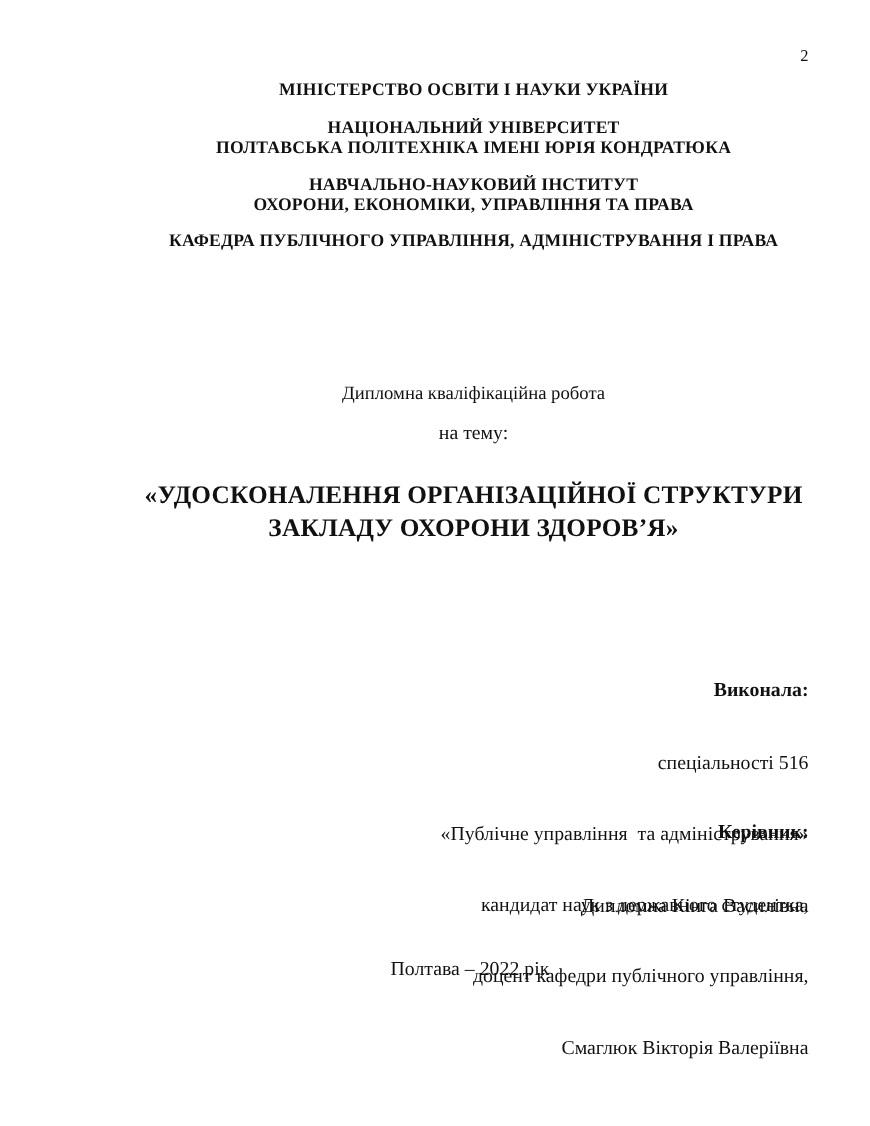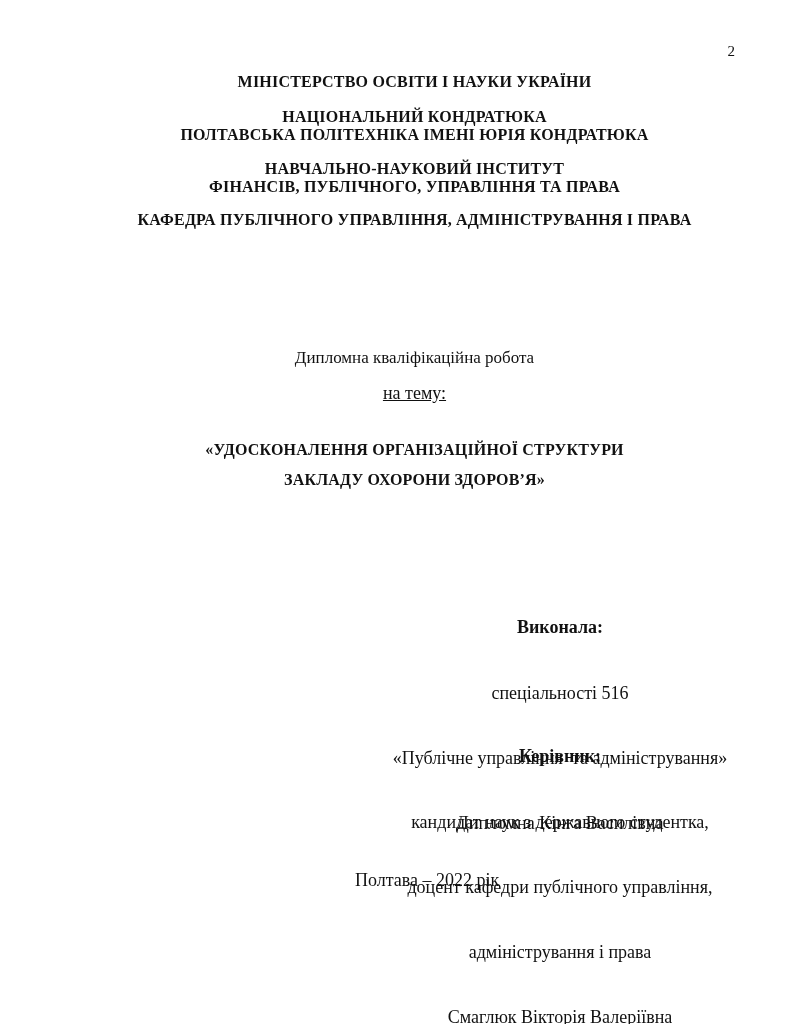--- a/index.html
+++ b/index.html
@@ -22,55 +22,54 @@
   
   .page-number {
     top: 43px;
     right: 56px;
     font-size: 15px;
     line-height: 17px;
   }
 
   
   .center-col {
-    left: 113px;
+    left: 129px;
     width: 603px;
     text-align: center;
   }
   .hdr {
     font-weight: bold;
     font-size: 16px;
     line-height: 18px;
     letter-spacing: 0.2px;
   }
   .hdr p, .stack p { margin: 0; }
 
   .work-type {
     font-size: 17px;
     line-height: 22px;
   }
   .theme-label {
     font-size: 18px;
     line-height: 22px;
-    text-decoration: underline;
   }
   .work-title {
     font-weight: bold;
-    font-size: 16px;
+    font-size: 23px;
     line-height: 30px;
     letter-spacing: 0.2px;
   }
 
   
   .credit-block {
     left: 385px;
     width: 350px;
     font-size: 18px;
     line-height: 21.7px;
-    text-align: center;
+    text-align: right;
     white-space: pre-wrap;
   }
   .credit-block .label { font-weight: bold; }
 
   .city-year {
     left: 355px;
     top: 869px;
     font-size: 18px;
     line-height: 22px;
   }
@@ -80,27 +79,27 @@
 
 <div class="page">
 
   <div class="abs page-number">2</div>
 
   <div class="abs center-col hdr" style="top:73px;">
     <p>МІНІСТЕРСТВО ОСВІТИ І НАУКИ УКРАЇНИ</p>
   </div>
 
   <div class="abs center-col hdr stack" style="top:108px;">
-    <p>НАЦІОНАЛЬНИЙ КОНДРАТЮКА</p>
+    <p>НАЦІОНАЛЬНИЙ УНІВЕРСИТЕТ</p>
     <p>ПОЛТАВСЬКА ПОЛІТЕХНІКА ІМЕНІ ЮРІЯ КОНДРАТЮКА</p>
   </div>
 
   <div class="abs center-col hdr stack" style="top:160px;">
     <p>НАВЧАЛЬНО-НАУКОВИЙ ІНСТИТУТ</p>
-    <p>ФІНАНСІВ, ПУБЛІЧНОГО, УПРАВЛІННЯ ТА ПРАВА</p>
+    <p>ОХОРОНИ, ЕКОНОМІКИ, УПРАВЛІННЯ ТА ПРАВА</p>
   </div>
 
   <div class="abs center-col hdr" style="top:211px;">
     <p>КАФЕДРА ПУБЛІЧНОГО УПРАВЛІННЯ, АДМІНІСТРУВАННЯ І ПРАВА</p>
   </div>
 
   <div class="abs center-col work-type" style="top:347px;">Дипломна кваліфікаційна робота</div>
 
   <div class="abs center-col theme-label" style="top:382px;">на тему:</div>
 
@@ -113,19 +112,18 @@
     <p class="label">Виконала:</p>
     <p>спеціальності 516</p>
     <p>«Публічне управління  та адміністрування»</p>
     <p>Дипломна Кінга Василівна</p>
   </div>
 
   <div class="abs credit-block stack" style="top:703px;">
     <p class="label">Керівник:</p>
     <p>кандидат наук з державного студентка,</p>
     <p>доцент кафедри публічного управління,</p>
-    <p>адміністрування і права</p>
     <p>Смаглюк Вікторія Валеріївна</p>
   </div>
 
   <div class="abs city-year">Полтава – 2022 рік</div>
 
 </div>
 
 </body></html>

